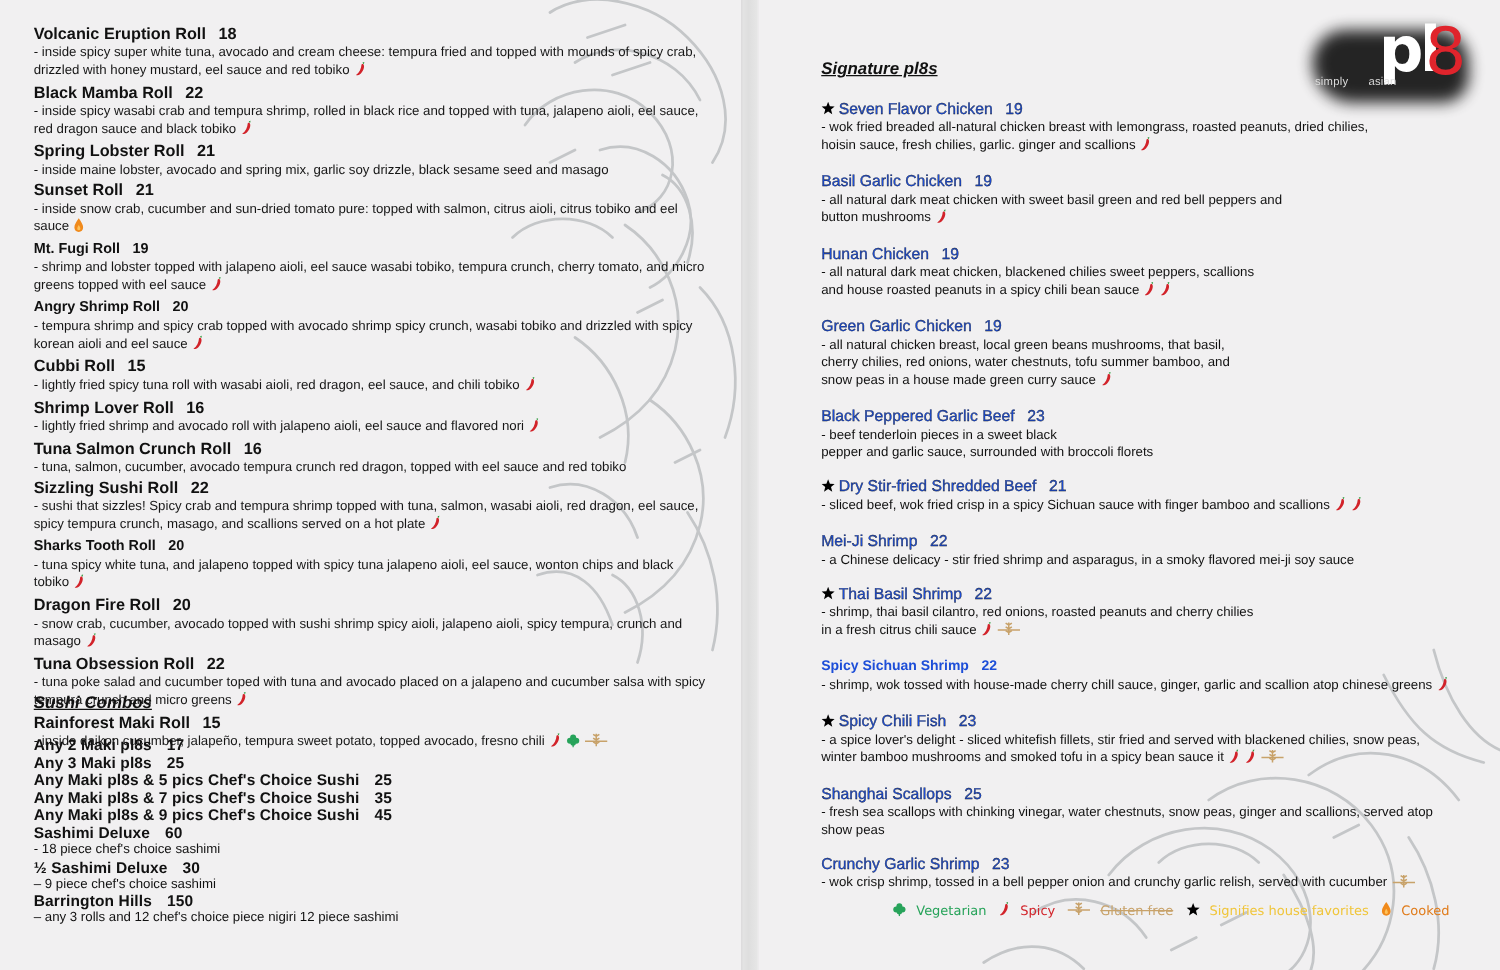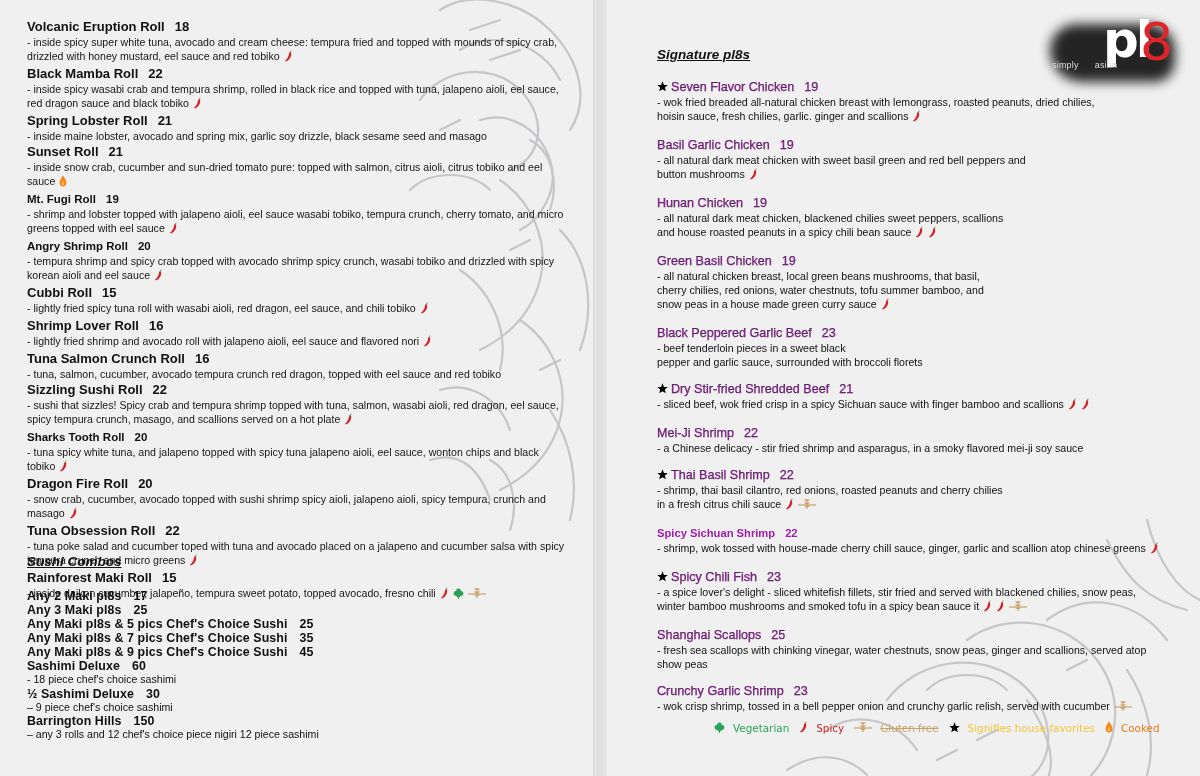--- a/index.html
+++ b/index.html
@@ -28,21 +28,21 @@
   .combos { position: absolute; left: 27px; top: 553px; width: 400px; z-index: 2; }
   .combo-list { margin-top: 18px; }
   .combo-name { font-weight: bold; font-size: 12.4px; line-height: 14px; letter-spacing: 0.1px; }
   .combo-name .price { margin-left: 12px; }
   .combo-desc { font-size: 10.6px; line-height: 13.5px; }
 
   
   .right-title { position: absolute; left: 657px; top: 46px; z-index: 2; }
   .right-content { left: 657px; top: 80px; width: 540px; }
   .sig-item { margin-bottom: 13px; }
-  .sig-name { font-weight: normal; font-size: 12.6px; line-height: 15px; color: #a21caf; -webkit-text-stroke: 0.25px #111; }
+  .sig-name { font-weight: normal; font-size: 12.6px; line-height: 15px; color: #1d4ed8; -webkit-text-stroke: 0.25px #111; }
   .sig-name.sm { font-size: 11.2px; font-weight: bold; -webkit-text-stroke: 0; }
   .sig-name .price { margin-left: 10px; }
   .sig-desc { font-size: 10.6px; line-height: 14px; }
 
   .icon { display: inline-block; vertical-align: -2px; margin-left: 4px; }
   .star-icon { display: inline-block; width: 11px; height: 11px; margin-right: 3px; vertical-align: -1px; }
 
   
   .logo { position: absolute; left: 1040px; top: 14px; width: 140px; height: 72px; z-index: 3; }
   .logo-blur { position: absolute; left: 10px; top: 10px; width: 125px; height: 58px; background: #1a1a1a;
@@ -257,21 +257,21 @@
       <div class="sig-name"><span>Hunan Chicken</span><span class="price">19</span></div>
       <div class="sig-desc">- all natural dark meat chicken, blackened chilies sweet peppers, scallions<br>and house roasted peanuts in a spicy chili bean sauce<span class="icon"><svg width="9" height="12" viewBox="0 0 9 12">
             <path d="M6 1 L7.5 0.5 L7 2.5 Z" fill="#2e9a3c"></path>
             <path d="M6.2 2 C8 3 7.5 7 4.5 10 C3 11.3 1.2 11.5 0.8 11 C3.5 9 5 6 5.2 2.6 Z" fill="#d2232a"></path>
           </svg></span><span class="icon"><svg width="9" height="12" viewBox="0 0 9 12">
             <path d="M6 1 L7.5 0.5 L7 2.5 Z" fill="#2e9a3c"></path>
             <path d="M6.2 2 C8 3 7.5 7 4.5 10 C3 11.3 1.2 11.5 0.8 11 C3.5 9 5 6 5.2 2.6 Z" fill="#d2232a"></path>
           </svg></span></div>
     </div>
     <div class="sig-item">
-      <div class="sig-name"><span>Green Basil Chicken</span><span class="price">19</span></div>
+      <div class="sig-name"><span>Green Garlic Chicken</span><span class="price">19</span></div>
       <div class="sig-desc">- all natural chicken breast, local green beans mushrooms, that basil,<br> cherry chilies, red onions, water chestnuts, tofu summer bamboo, and<br>snow peas in a house made green curry sauce<span class="icon"><svg width="9" height="12" viewBox="0 0 9 12">
             <path d="M6 1 L7.5 0.5 L7 2.5 Z" fill="#2e9a3c"></path>
             <path d="M6.2 2 C8 3 7.5 7 4.5 10 C3 11.3 1.2 11.5 0.8 11 C3.5 9 5 6 5.2 2.6 Z" fill="#d2232a"></path>
           </svg></span></div>
     </div>
     <div class="sig-item">
       <div class="sig-name"><span>Black Peppered Garlic Beef</span><span class="price">23</span></div>
       <div class="sig-desc">- beef tenderloin pieces in a sweet black<br>pepper and garlic sauce, surrounded with broccoli florets</div>
     </div>
     <div class="sig-item">

